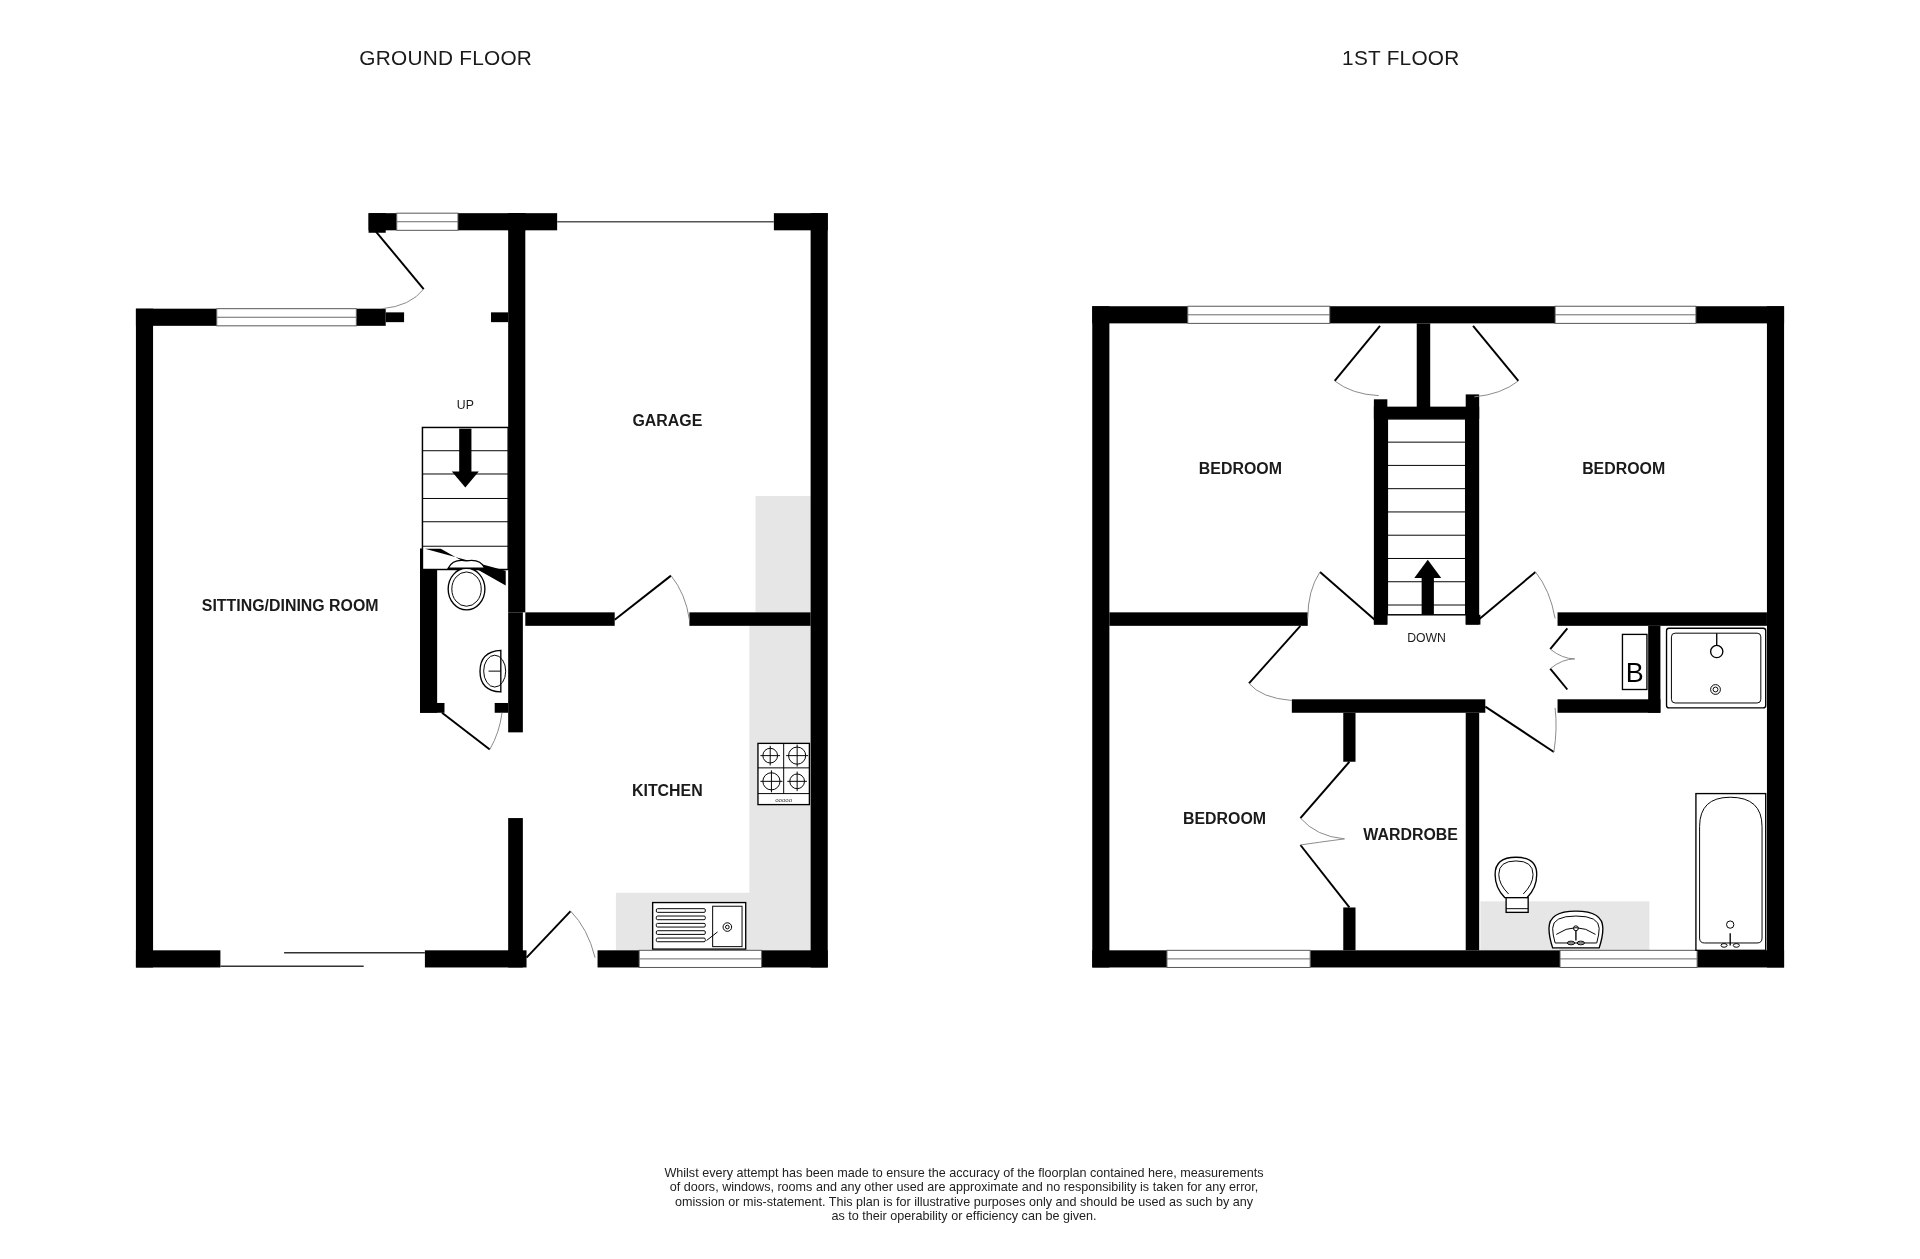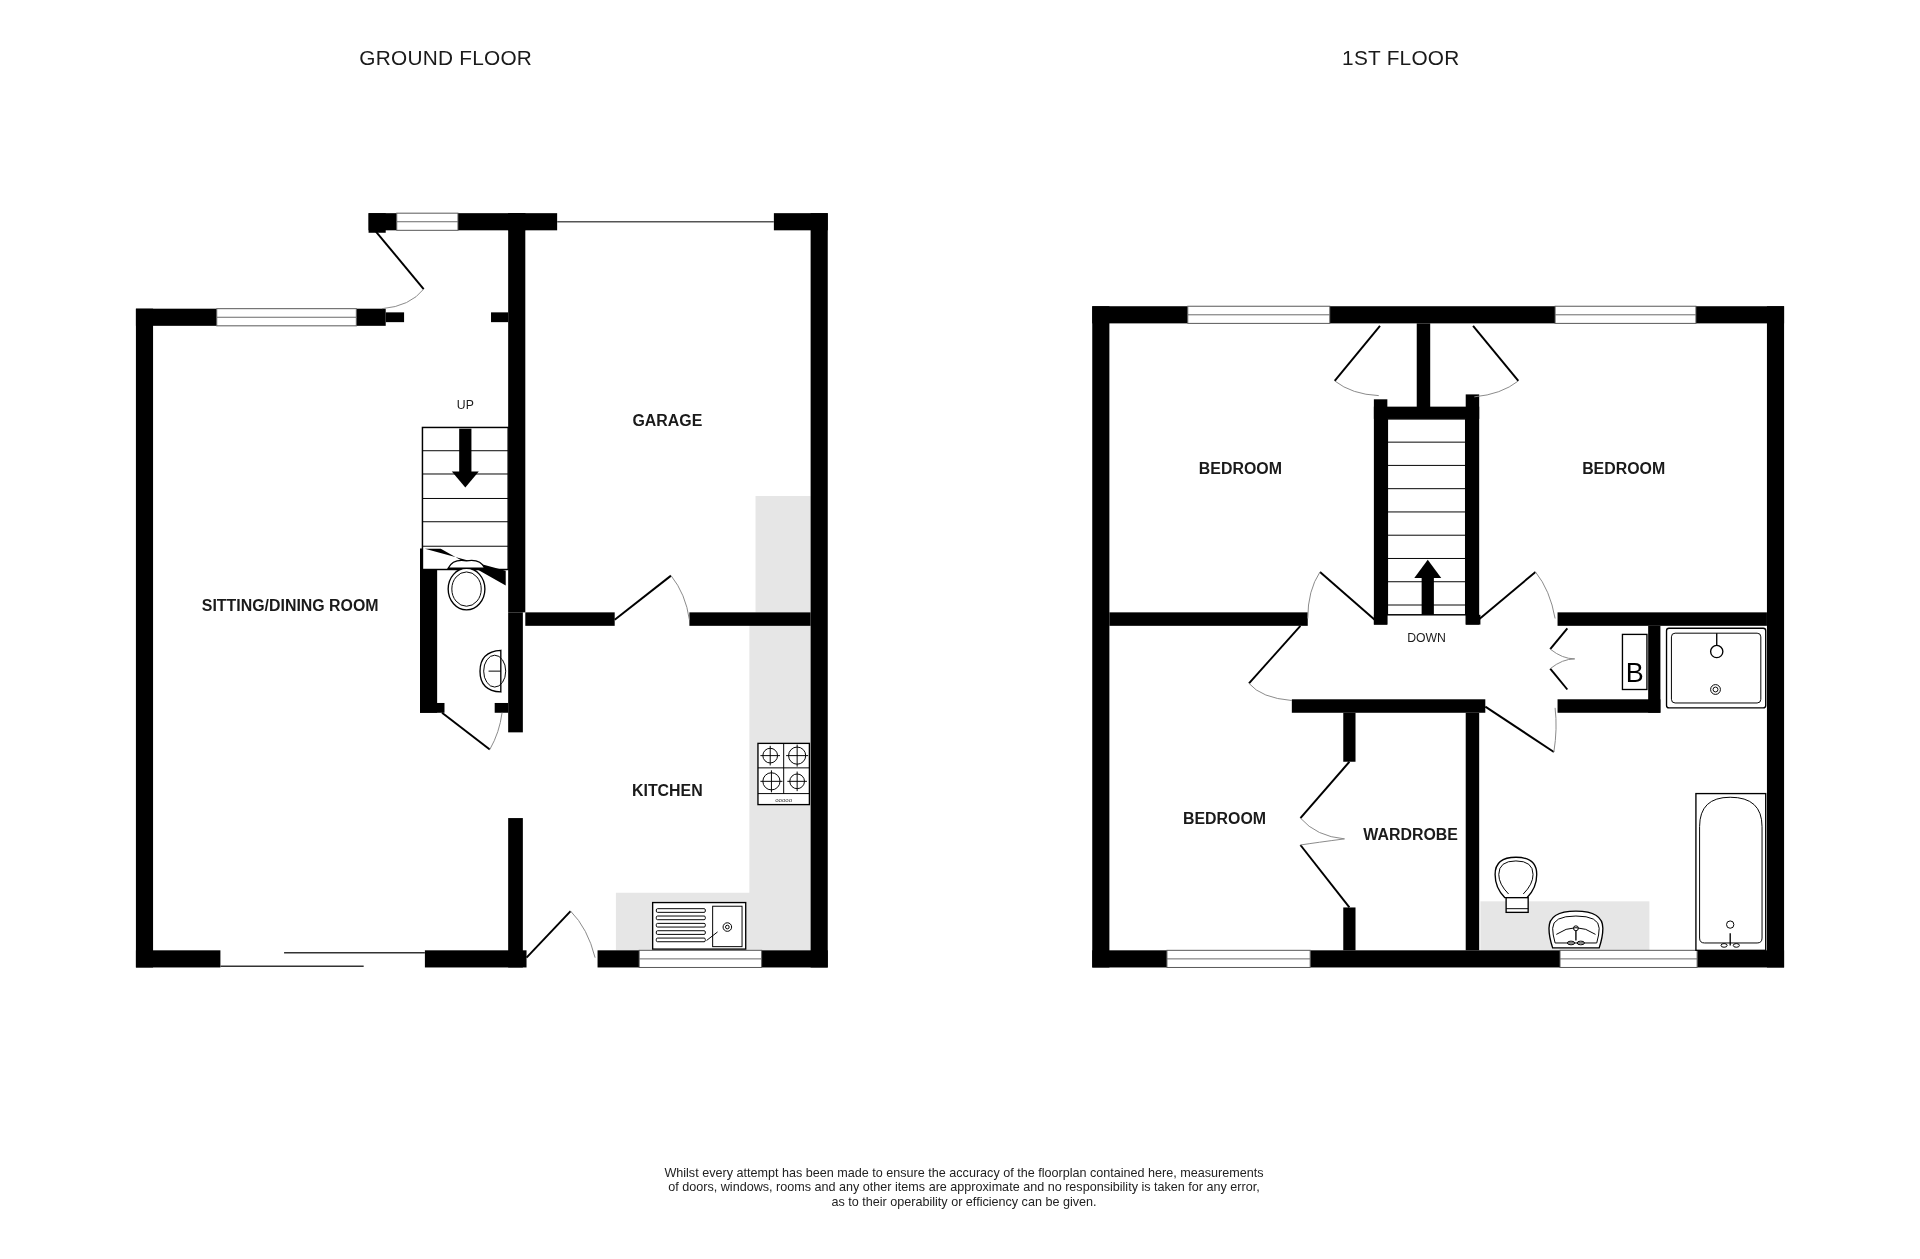--- a/index.html
+++ b/index.html
@@ -306,15 +306,16 @@
 
     <text class="room-label" x="1013" y="387" text-anchor="middle">BEDROOM</text>
     <text class="room-label" x="1326" y="387" text-anchor="middle">BEDROOM</text>
     <text class="room-label" x="1000" y="673" text-anchor="middle">BEDROOM</text>
     <text class="room-label" x="1152" y="686" text-anchor="middle">WARDROBE</text>
   </g>
 </svg>
 
 <div id="disclaimer">
   <div>Whilst every attempt has been made to ensure the accuracy of the floorplan contained here, measurements</div>
-  <div>of doors, windows, rooms and any other items are approximate and no responsibility is taken for any error,</div>
+  <div>of doors, windows, rooms and any other used are approximate and no responsibility is taken for any error,</div>
+  <div>omission or mis-statement. This plan is for illustrative purposes only and should be used as such by any</div>
   <div>as to their operability or efficiency can be given.</div>
 </div>
 
 </body></html>

